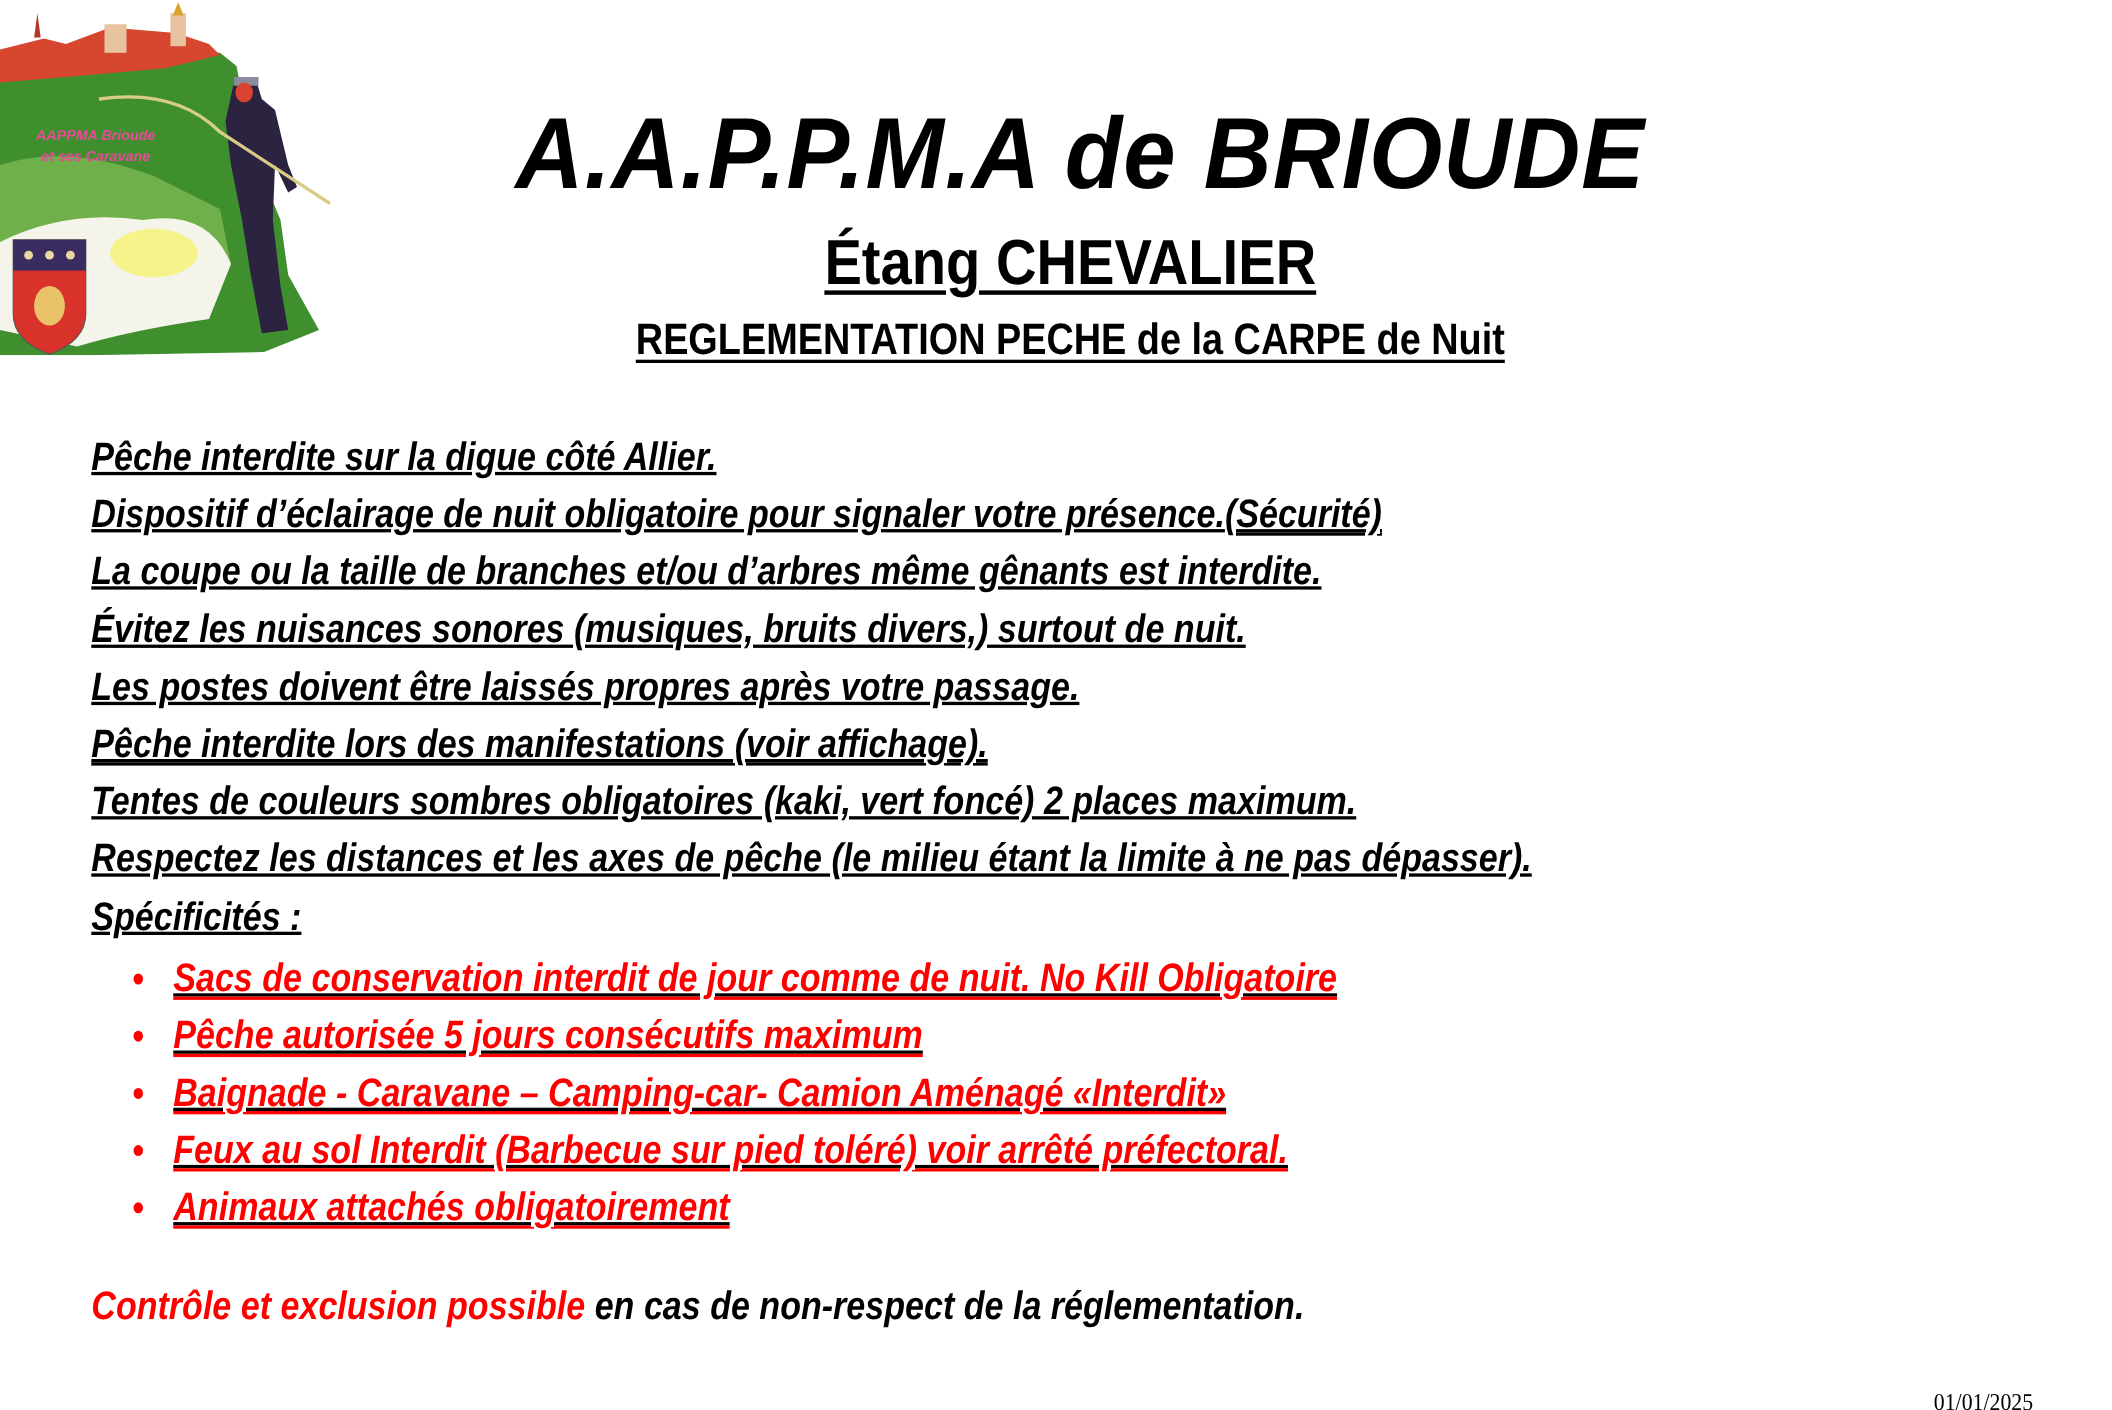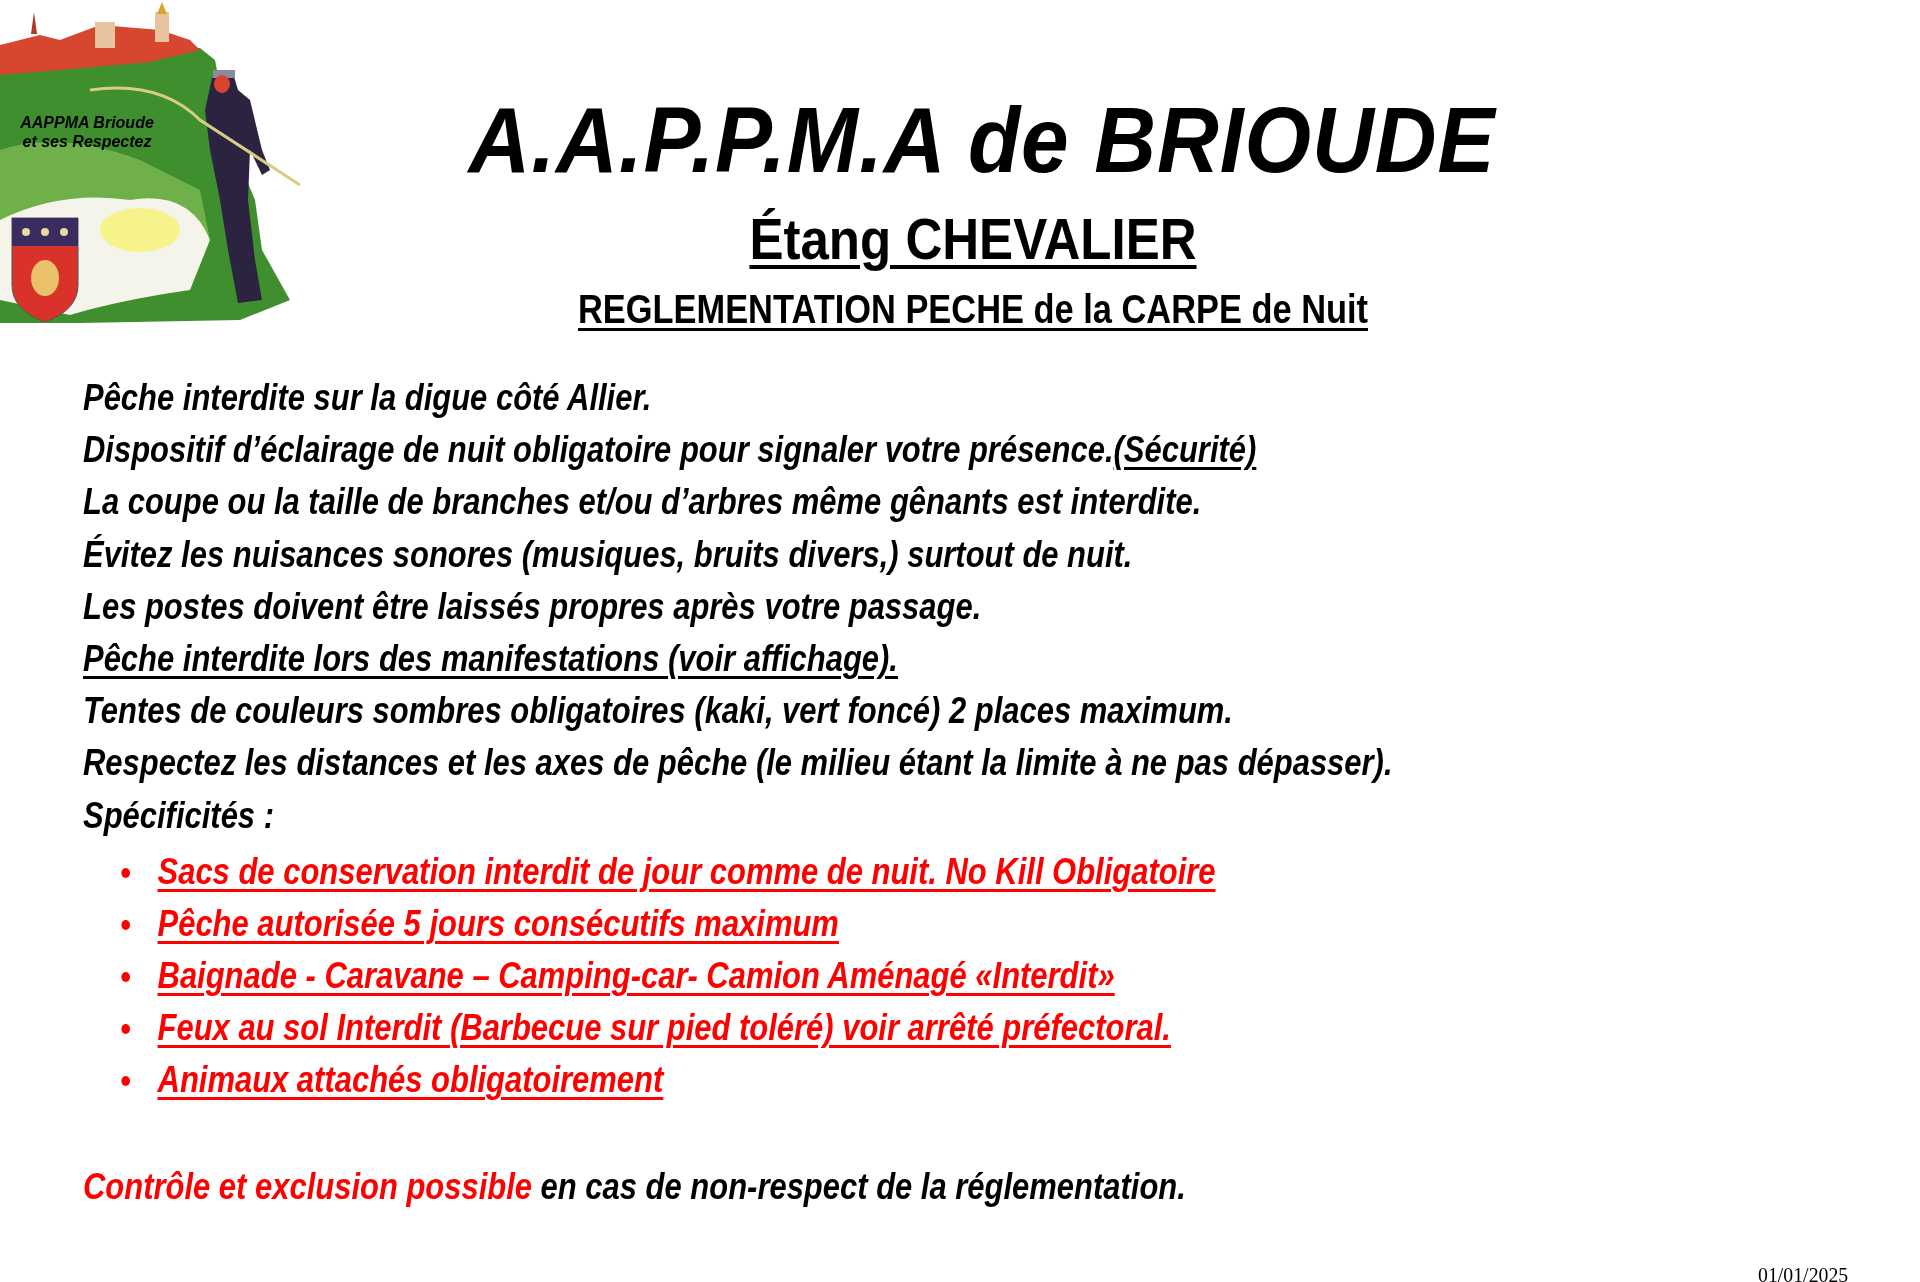--- a/index.html
+++ b/index.html
@@ -1,21 +1,21 @@
 <!DOCTYPE html>
 <html><head>
   <meta charset="utf-8">
   <style>
     html, body { margin:0; padding:0; background:#ffffff; }
     body { width:1920px; height:1282px; position:relative; overflow:hidden; font-family:"Liberation Sans", sans-serif; color:#000; }
     .logo { position:absolute; left:0; top:0; width:310px; height:323px; }
     .title { position:absolute; left:0; width:1964px; top:88px; text-align:center; font-weight:bold; font-style:italic; font-size:92px; letter-spacing:1px; transform:scaleX(0.93); transform-origin:center; }
     .subtitle1 { position:absolute; left:0; width:1946px; top:205px; text-align:center; font-weight:bold; font-size:58px; text-decoration:underline; text-underline-offset:6px; text-decoration-thickness:4px; transform:scaleX(0.88); transform-origin:center; }
     .subtitle2 { position:absolute; left:0; width:1946px; top:287px; text-align:center; font-weight:bold; font-size:40px; text-decoration:underline; text-underline-offset:5px; text-decoration-thickness:3px; transform:scaleX(0.86); transform-origin:center; }
-    .rules { position:absolute; left:83px; top:372px; width:1830px; }
+    .rules { position:absolute; left:83px; top:389px; width:1830px;text-decoration:underline; }
     .line { height:52.2px; line-height:52px; font-weight:bold; font-style:italic; font-size:36px; white-space:nowrap; transform:scaleX(0.86); transform-origin:left center; }
     .u { text-decoration:underline; text-decoration-thickness:3px; text-underline-offset:5px; }
     .bullets { margin:4px; padding:0; list-style:none; }
     .bullet { height:52.2px; line-height:52px; font-weight:bold; font-style:italic; font-size:36px; white-space:nowrap; color:#ff0000; position:relative; padding-left:82px; transform:scaleX(0.86); transform-origin:left center; }
     .bullet .dot { position:absolute; left:40px; top:22px; width:10px; height:10px; border-radius:50%; background:#ff0000; }
     .bullet .txt { text-decoration:underline; text-decoration-thickness:3px; text-underline-offset:5px; }
     .footer { position:absolute; left:83px; top:1166px; font-weight:bold; font-style:italic; font-size:36px; white-space:nowrap; transform:scaleX(0.86); transform-origin:left center; }
     .red { color:#ff0000; }
     .date { position:absolute; right:72px; top:1262px; font-family:"Liberation Serif", serif; font-size:22px; transform:scaleX(0.9); transform-origin:right center; }
   </style>
@@ -45,23 +45,23 @@
 
     <path d="M90 90 Q160 80 200 120 L300 185" stroke="#d8cc86" stroke-width="3" fill="none"></path>
 
     <path d="M12 218 L78 218 L78 285 Q78 310 45 322 Q12 310 12 285 Z" fill="#d9322a" stroke="#555" stroke-width="1"></path>
     <rect x="12" y="218" width="66" height="28" fill="#3a2c60"></rect>
     <circle cx="26" cy="232" r="4" fill="#e9d8a0"></circle>
     <circle cx="45" cy="232" r="4" fill="#e9d8a0"></circle>
     <circle cx="64" cy="232" r="4" fill="#e9d8a0"></circle>
     <ellipse cx="45" cy="278" rx="14" ry="18" fill="#e9c26a"></ellipse>
   </svg>
-  <div style="position:absolute;left:12px;top:113px;width:150px;text-align:center;font-family:'Liberation Sans',sans-serif;font-weight:bold;font-style:italic;font-size:16px;line-height:19px;color:#000000;">
+  <div style="position:absolute;left:12px;top:113px;width:150px;text-align:center;font-family:'Liberation Sans',sans-serif;font-weight:bold;font-style:italic;font-size:13px;line-height:19px;color:#ec4899;">
     <div>AAPPMA Brioude</div>
-    <div>et ses Respectez</div>
+    <div>et ses Caravane</div>
   </div>
 </div>
 
 <div class="title">A.A.P.P.M.A de BRIOUDE</div>
 <div class="subtitle1">Étang CHEVALIER</div>
 <div class="subtitle2">REGLEMENTATION PECHE de la CARPE de Nuit</div>
 
 <div class="rules">
   <div class="line"><span>Pêche interdite sur la digue côté Allier.</span></div>
   <div class="line"><span>Dispositif d’éclairage de nuit obligatoire pour signaler votre présence.</span><span class="u">(Sécurité)</span></div>

